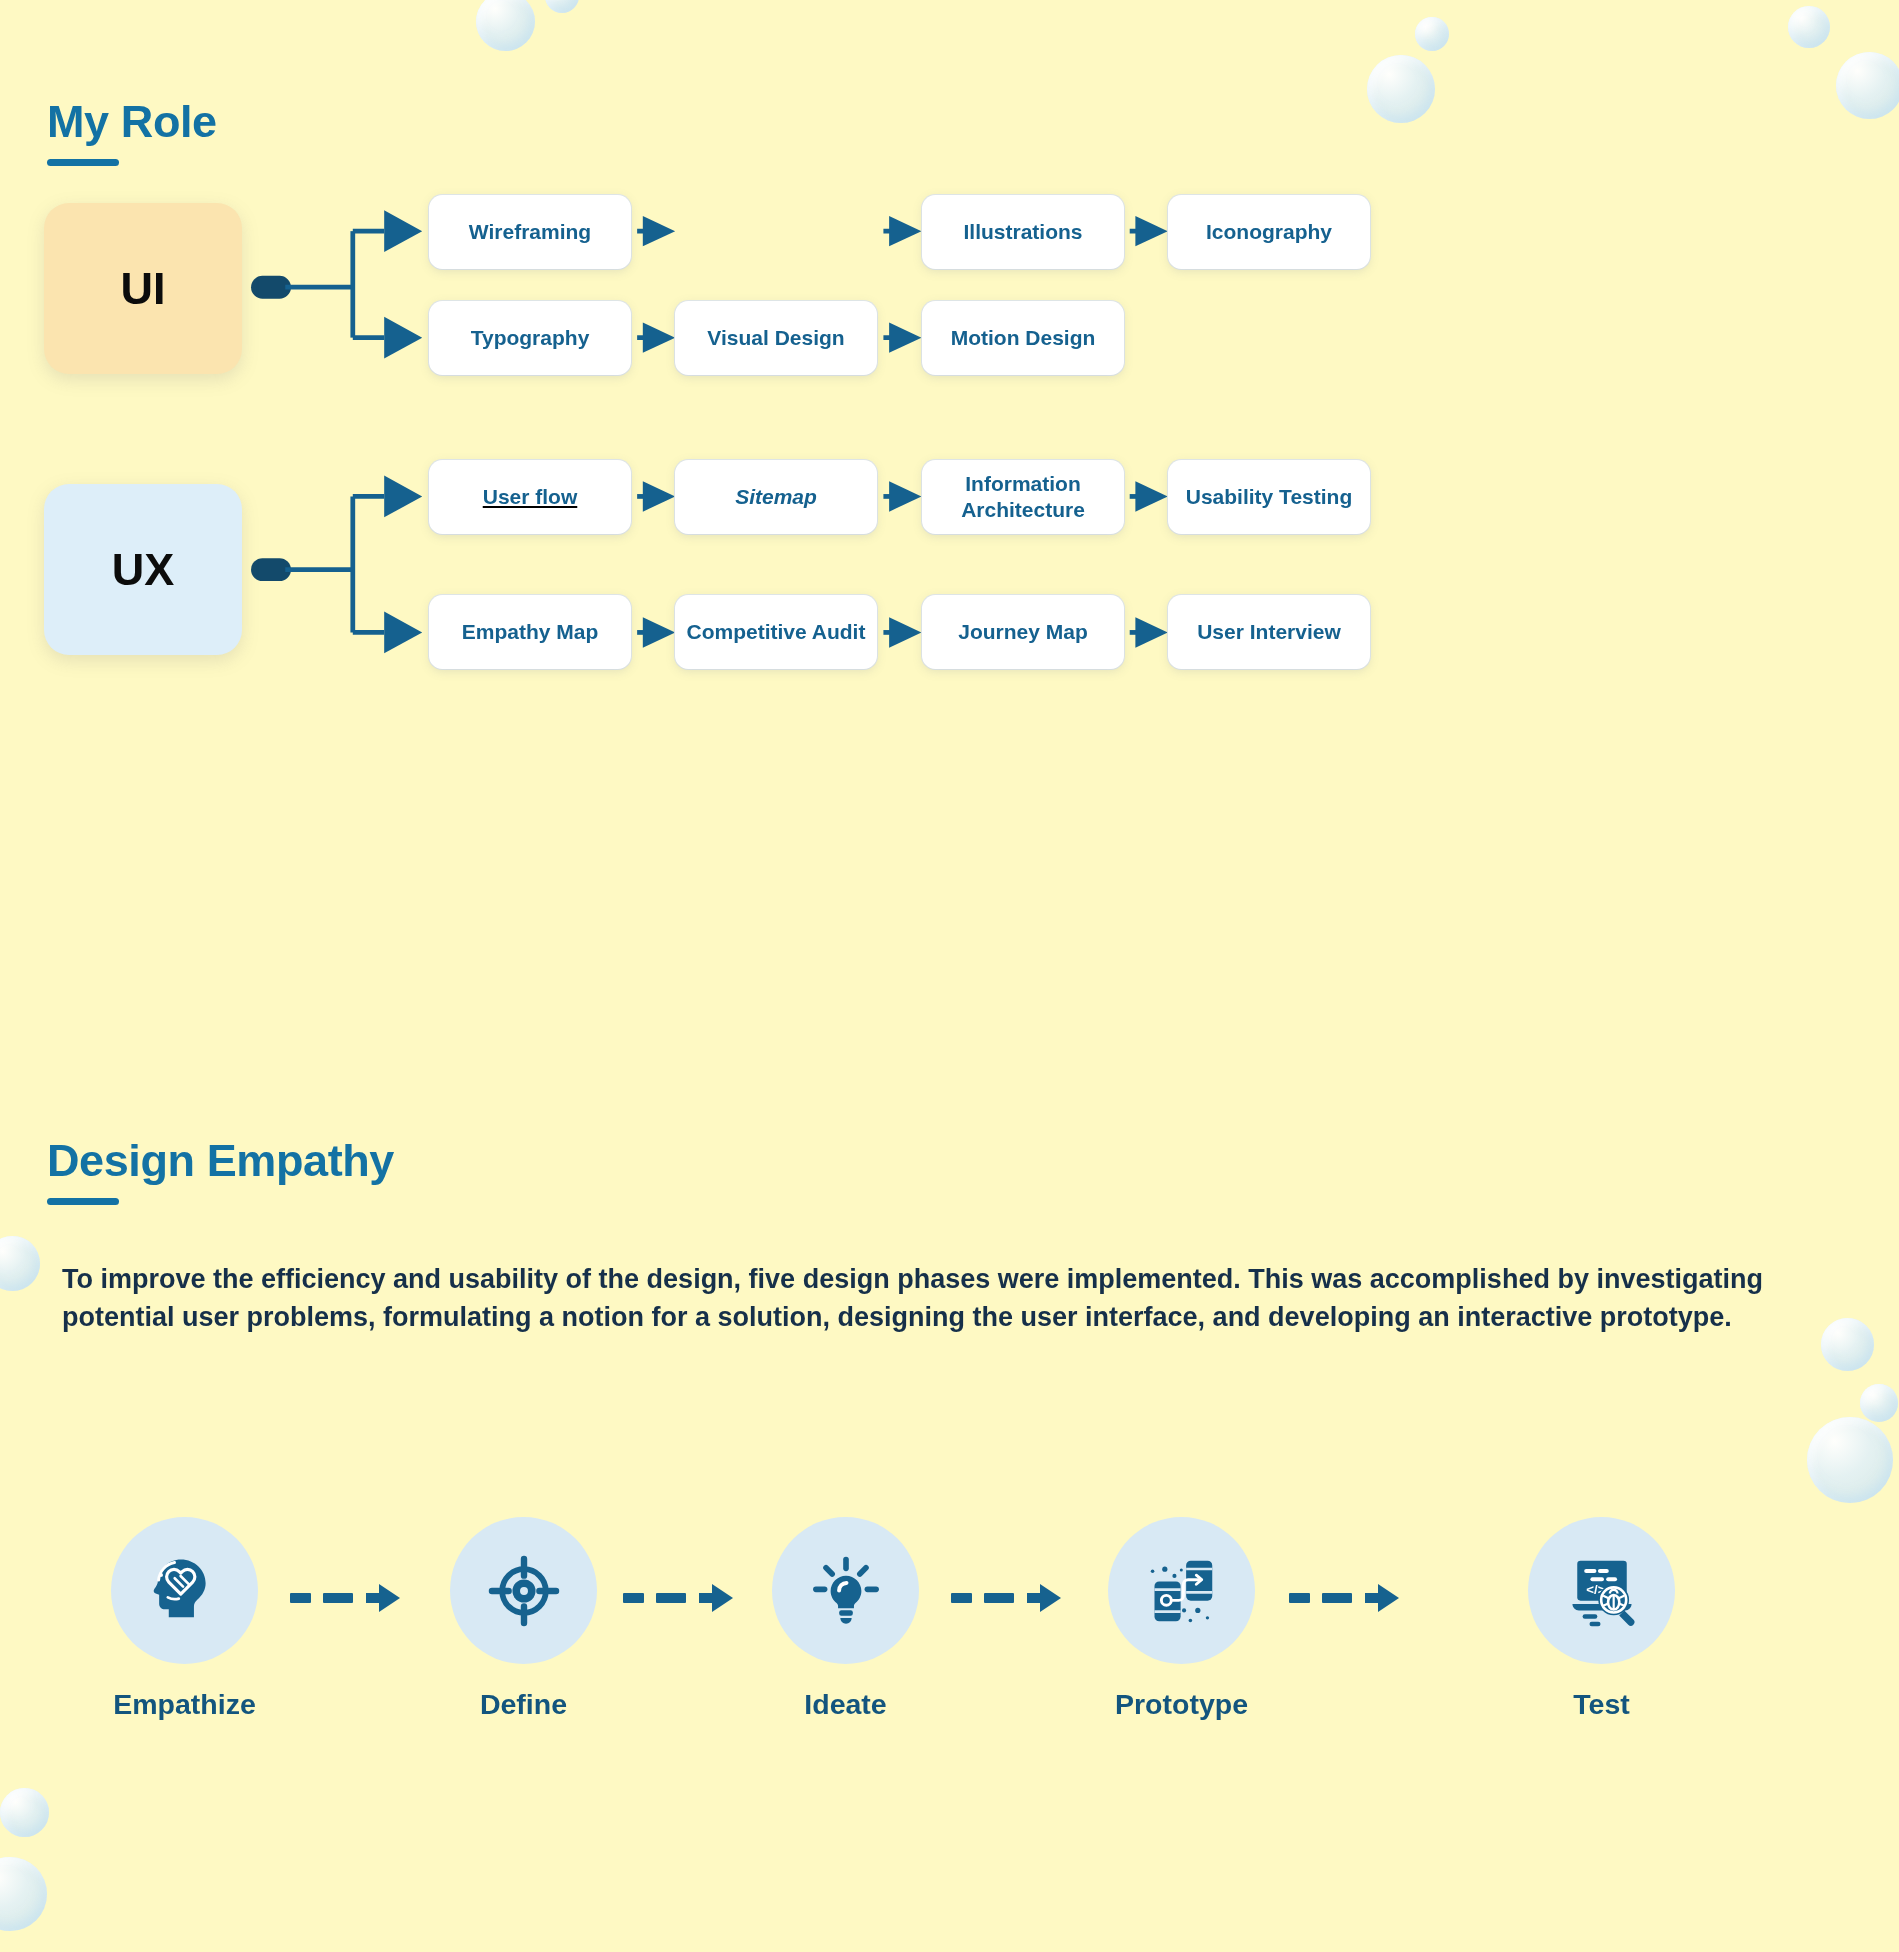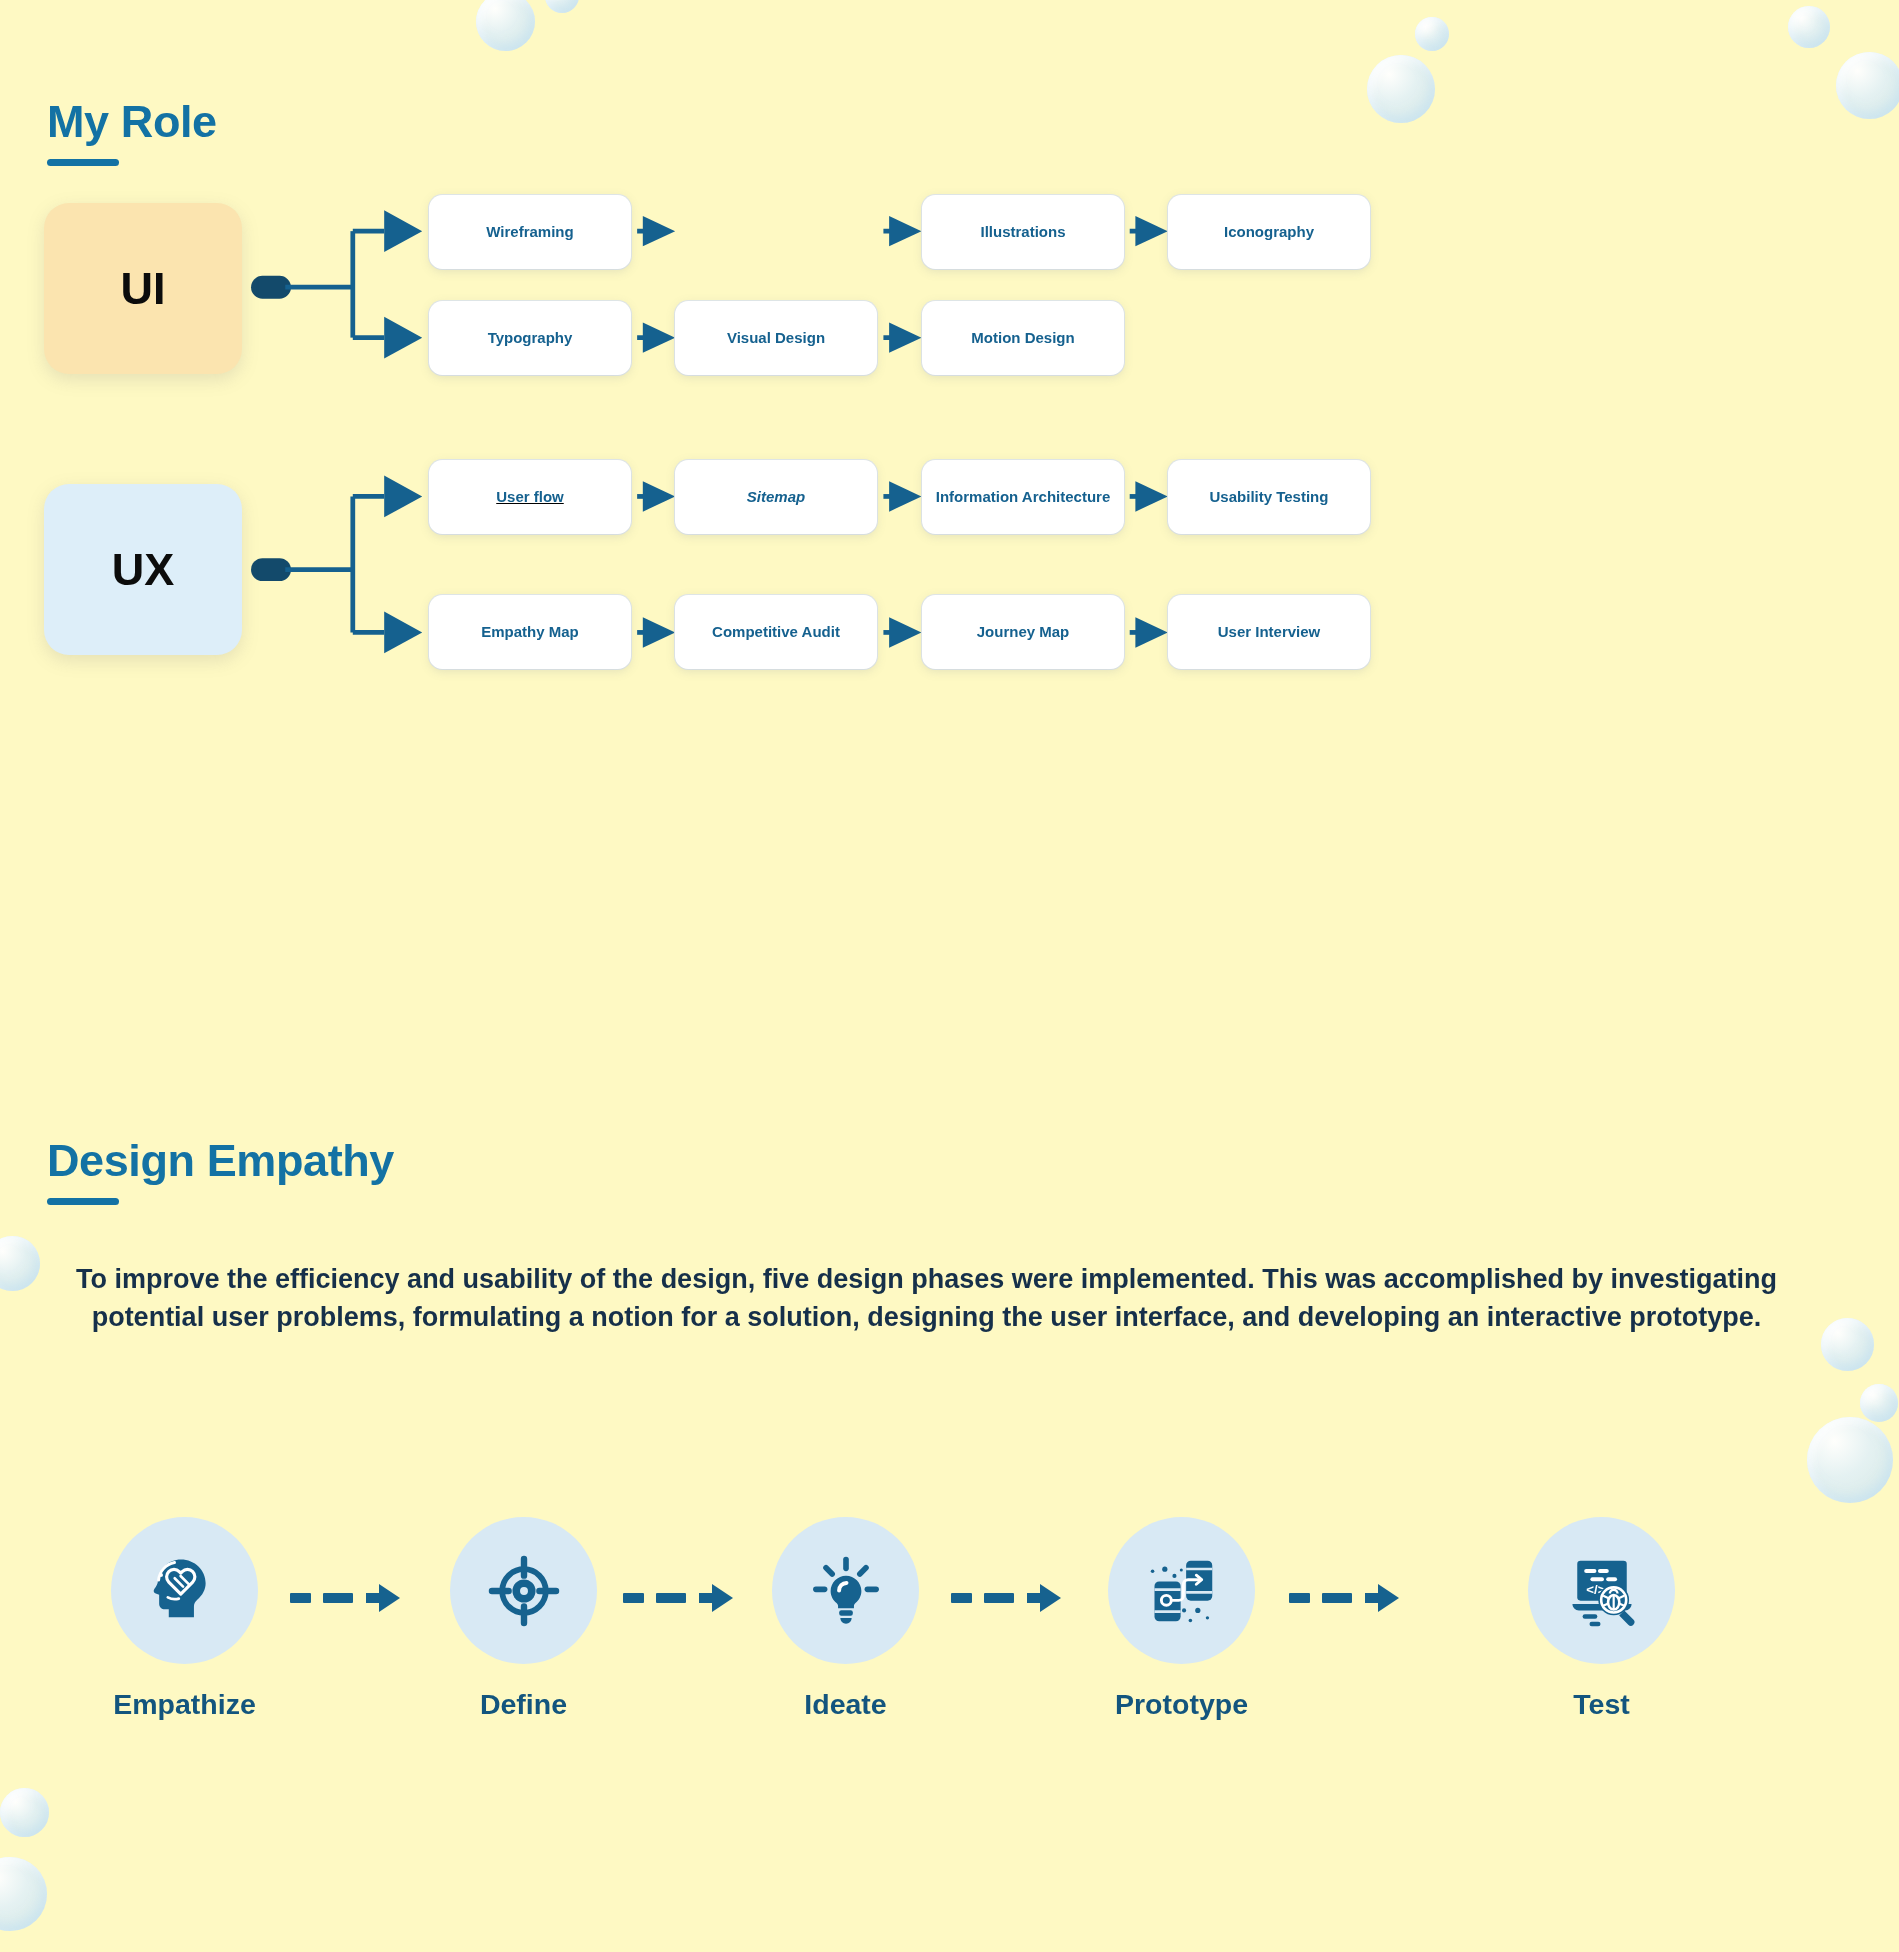--- a/index.html
+++ b/index.html
@@ -69,25 +69,24 @@
     background: #ffffff;
     border-radius: 13.3px;
     box-shadow: 0 2.9px 9.5px rgba(110,130,150,0.17), 0 0 0 1px rgba(225,232,238,0.9);
     display: flex;
     align-items: center;
     justify-content: center;
     text-align: center;
     padding: 0 7.6px;
   }
   .node span {
-    font-size: 15px;
+    font-size: 21px;
     font-weight: bold;
     color: #15618F;
     line-height: 1.26;
-    text-align: right;
   }
 
   svg.connectors { position: absolute; left: 0; top: 0; overflow: visible; }
 
   
   .process-copy {
     position: absolute;
     z-index: 3;
     width: 1755px;
     font-size: 27px;
@@ -251,21 +250,21 @@
     <div class="node" style="left:922px; top:595px;">
       <span>Journey Map</span>
     </div>
   </div>
 
   <div class="section-head" style="left:47px; top:1137px;">
     <h2>Design Empathy</h2>
     <div class="head-rule"></div>
   </div>
 
-  <p class="process-copy" style="left:49px; top:1260px;text-align:center;">To improve the efficiency and usability of the design, five design phases were implemented. This was accomplished by investigating potential user problems, formulating a notion for a solution, designing the user interface, and developing an interactive prototype.</p>
+  <p class="process-copy" style="left:62px; top:1260px;">To improve the efficiency and usability of the design, five design phases were implemented. This was accomplished by investigating potential user problems, formulating a notion for a solution, designing the user interface, and developing an interactive prototype.</p>
 
   <div class="phases" style="left:0; top:1517px; width:1899px; height:314px;">
 
     <div class="phase" style="left:111px; top:0;">
       <div class="phase-circle">
         <svg width="88" height="88" viewBox="0 0 64 64" fill="#16628f">
           <path d="M29 9c-9 0-16 6.8-16.6 15.3-.2 2.6-1.3 4.2-2.6 6-1 1.4-.7 2.9.9 3.5l2.5 1v6.4c0 2.3 1.8 4.1 4.1 4.1h2.9V51h18.3v-7.8c0-2 .9-3.4 2.4-4.8C44.8 35 47 31 47 26.4 47 16.8 39.2 9 29 9z"></path>
           <path d="M12.8 24.1c.5-6.5 5.3-11.6 11.6-12.8" stroke="#fff" stroke-width="2.1" fill="none" stroke-linecap="round"></path>
           <path d="M37.6 17.9c-2.1-2.1-5.5-2.1-7.6 0l-1.1 1.1-1.1-1.1c-2.1-2.1-5.5-2.1-7.6 0-2.1 2.1-2.1 5.5 0 7.6l8.7 8.7 8.7-8.7c2.1-2.1 2.1-5.5 0-7.6z" fill="#16628f" stroke="#fff" stroke-width="2.3" stroke-linejoin="round"></path>
           <path d="M24.5 22.7l6.1 6.1M28.8 21.1l6.1 6.1" stroke="#fff" stroke-width="1.9" stroke-linecap="round"></path>

